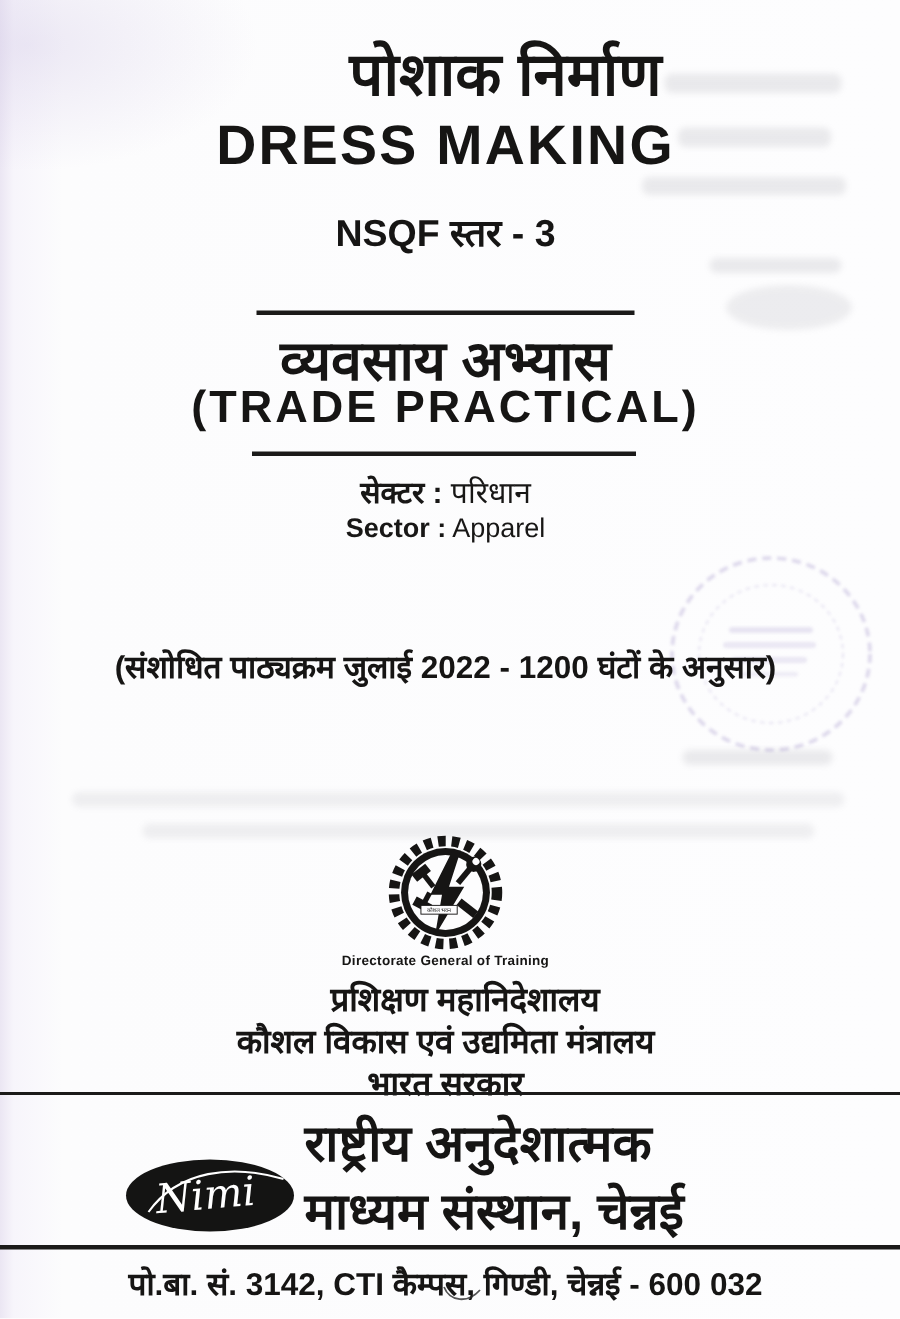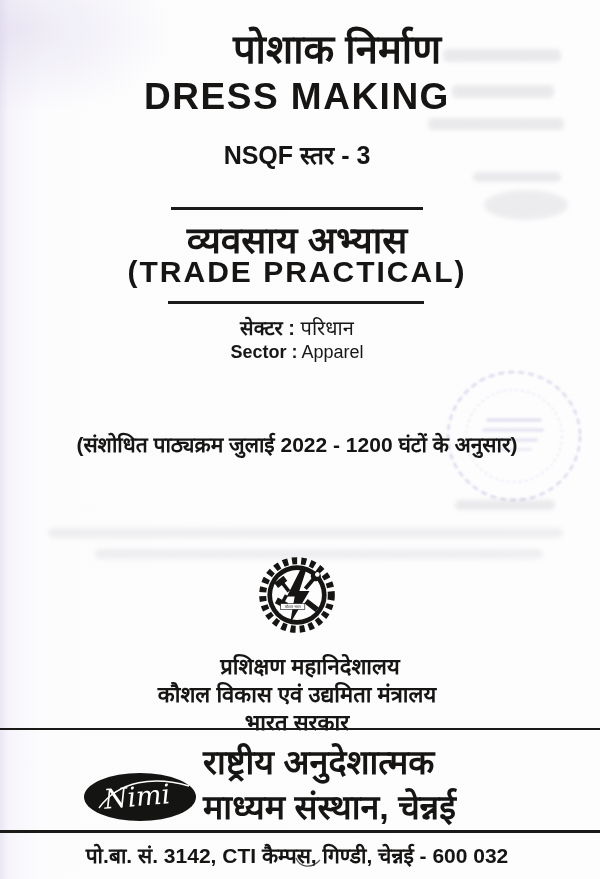--- a/index.html
+++ b/index.html
@@ -126,20 +126,21 @@
       <circle cx="69" cy="24" r="6.5" fill="#161514"></circle>
       <circle cx="69" cy="21" r="3" fill="#fdfdfe"></circle>
       <rect x="66.5" y="27" width="5" height="18" fill="#161514"></rect>
     </g>
 
     <rect x="60" y="60" width="18" height="7" transform="rotate(38 69 63)" fill="#161514"></rect>
 
     <rect x="29" y="61" width="31" height="7.5" fill="#fdfdfe" stroke="#161514" stroke-width=".8"></rect>
     <text x="44.5" y="66.8" font-size="4.6" text-anchor="middle" fill="#161514">कौशल भवन</text>
   </svg>
+  <div class="c dgt-cap ink">Directorate General of Training</div>
 
   <div class="c org1 ink">प्रशिक्षण महानिदेशालय</div>
   <div class="c org2 ink">कौशल विकास एवं उद्यमिता मंत्रालय</div>
   <div class="c org3 ink">भारत सरकार</div>
 
   <div class="rule" id="rule3"></div>
 
   <svg class="nimi-logo" viewBox="0 0 116 52">
     <ellipse cx="57" cy="26" rx="56" ry="24" fill="#141413"></ellipse>
     <text x="54" y="35" font-size="27" font-style="italic" font-family="'DejaVu Serif','Liberation Serif',serif" fill="#ffffff" text-anchor="middle" transform="rotate(-5 54 26)">Nimi</text>

